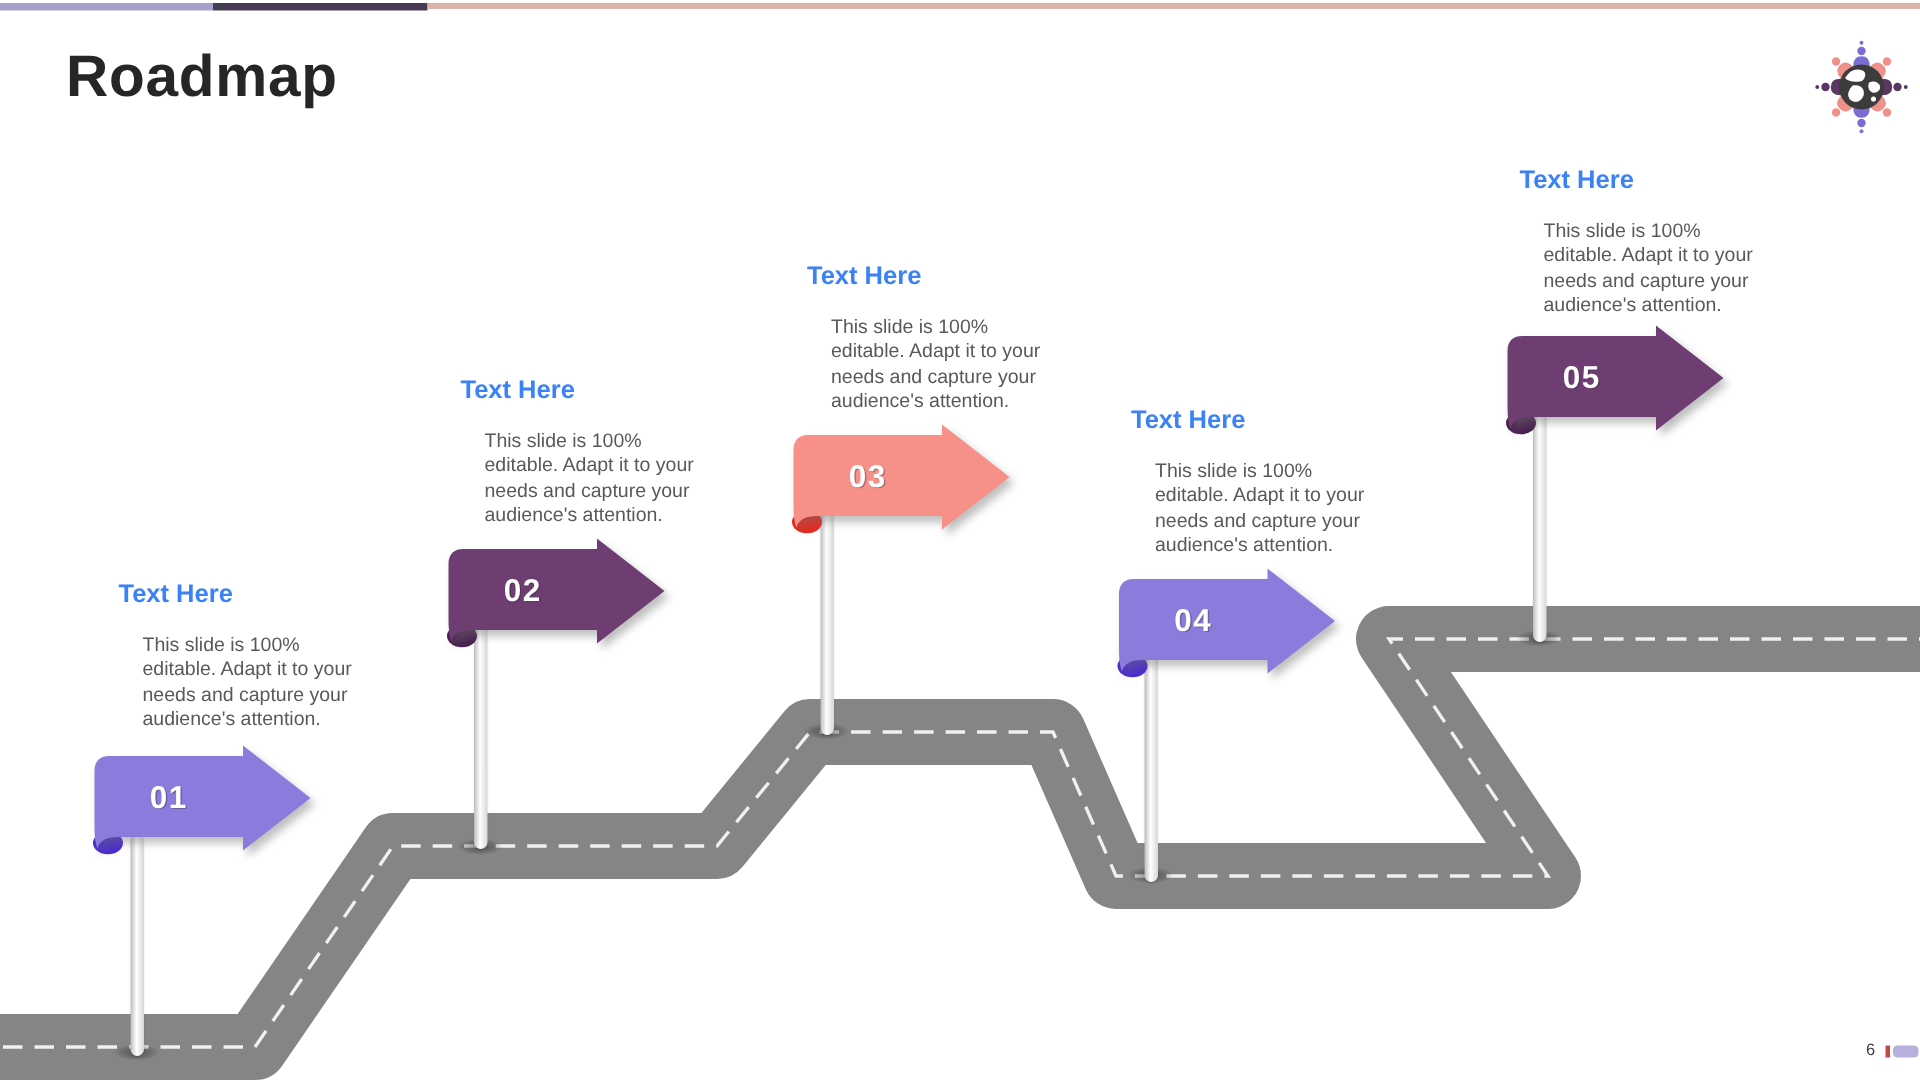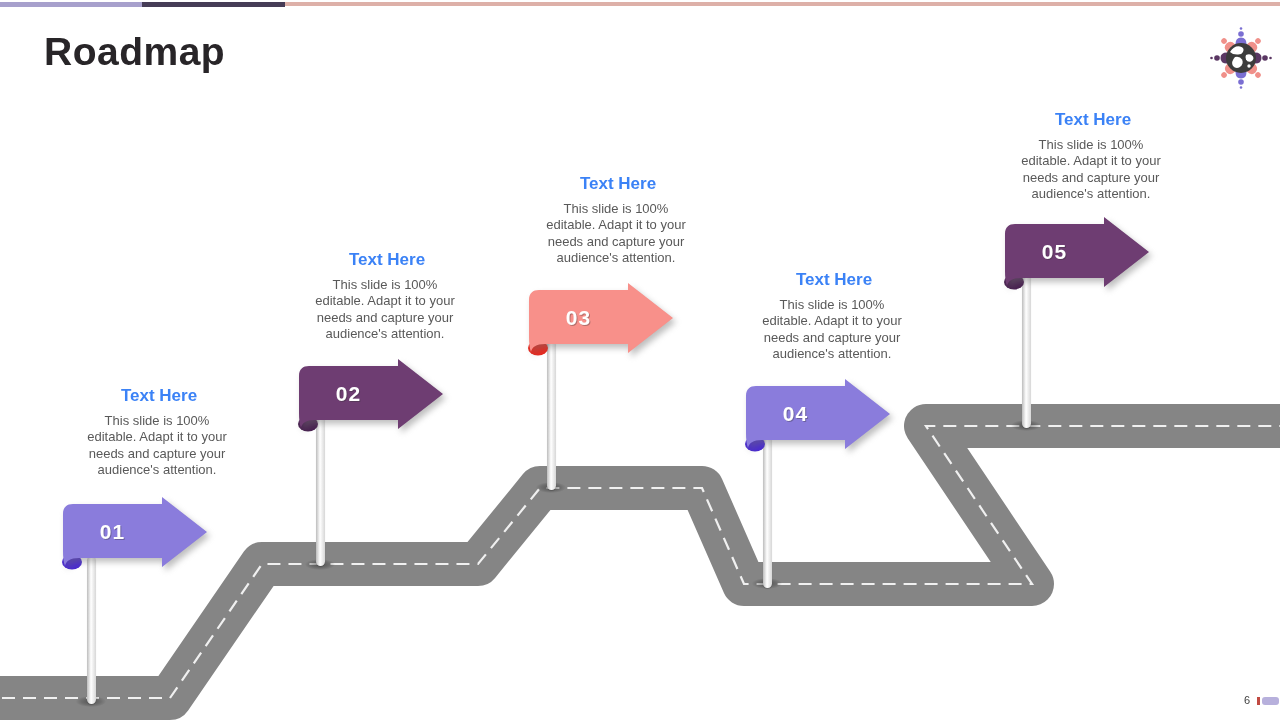--- a/index.html
+++ b/index.html
@@ -1,34 +1,33 @@
 <!DOCTYPE html>
 <html><head>
 <meta charset="utf-8">
 <style>
   html,body{margin:0;padding:0;background:#fff;}
   .slide{
     position:relative;width:1280px;height:720px;overflow:hidden;background:#ffffff;
     font-family:"Liberation Sans",sans-serif;
-    text-align:center;
   }
   
   .topbar{position:absolute;top:2px;height:5px;}
   .topbar.b3{height:4px;}
   
   .page-title{
     position:absolute;left:44px;top:30px;margin:0;
     font-size:39px;font-weight:800;color:#282528;letter-spacing:.5px;
   }
   
   .road-svg{position:absolute;left:0;top:0;z-index:1;}
   
   .ms-text{position:absolute;width:160px;z-index:5;}
   .ms-text h3{margin:0 0 7px 0;font-size:17px;font-weight:700;color:#3b82f6;}
-  .ms-text p{margin:2px;font-size:13px;line-height:1.26;color:#595959;width:152px;}
+  .ms-text p{margin:16px;font-size:13px;line-height:1.26;color:#595959;width:152px;}
   
   .pole{
     position:absolute;width:9px;border-radius:5px;z-index:3;
     background:linear-gradient(90deg,#bdbdbd 0%,#ffffff 45%,#d7d7d7 100%);
     box-shadow:0 1px 1px rgba(0,0,0,.15);
   }
   .pole-shadow{
     position:absolute;width:30px;height:11px;z-index:2;border-radius:50%;
     background:radial-gradient(ellipse at center,rgba(40,40,40,.55) 0%,rgba(40,40,40,.25) 45%,rgba(40,40,40,0) 72%);
   }

